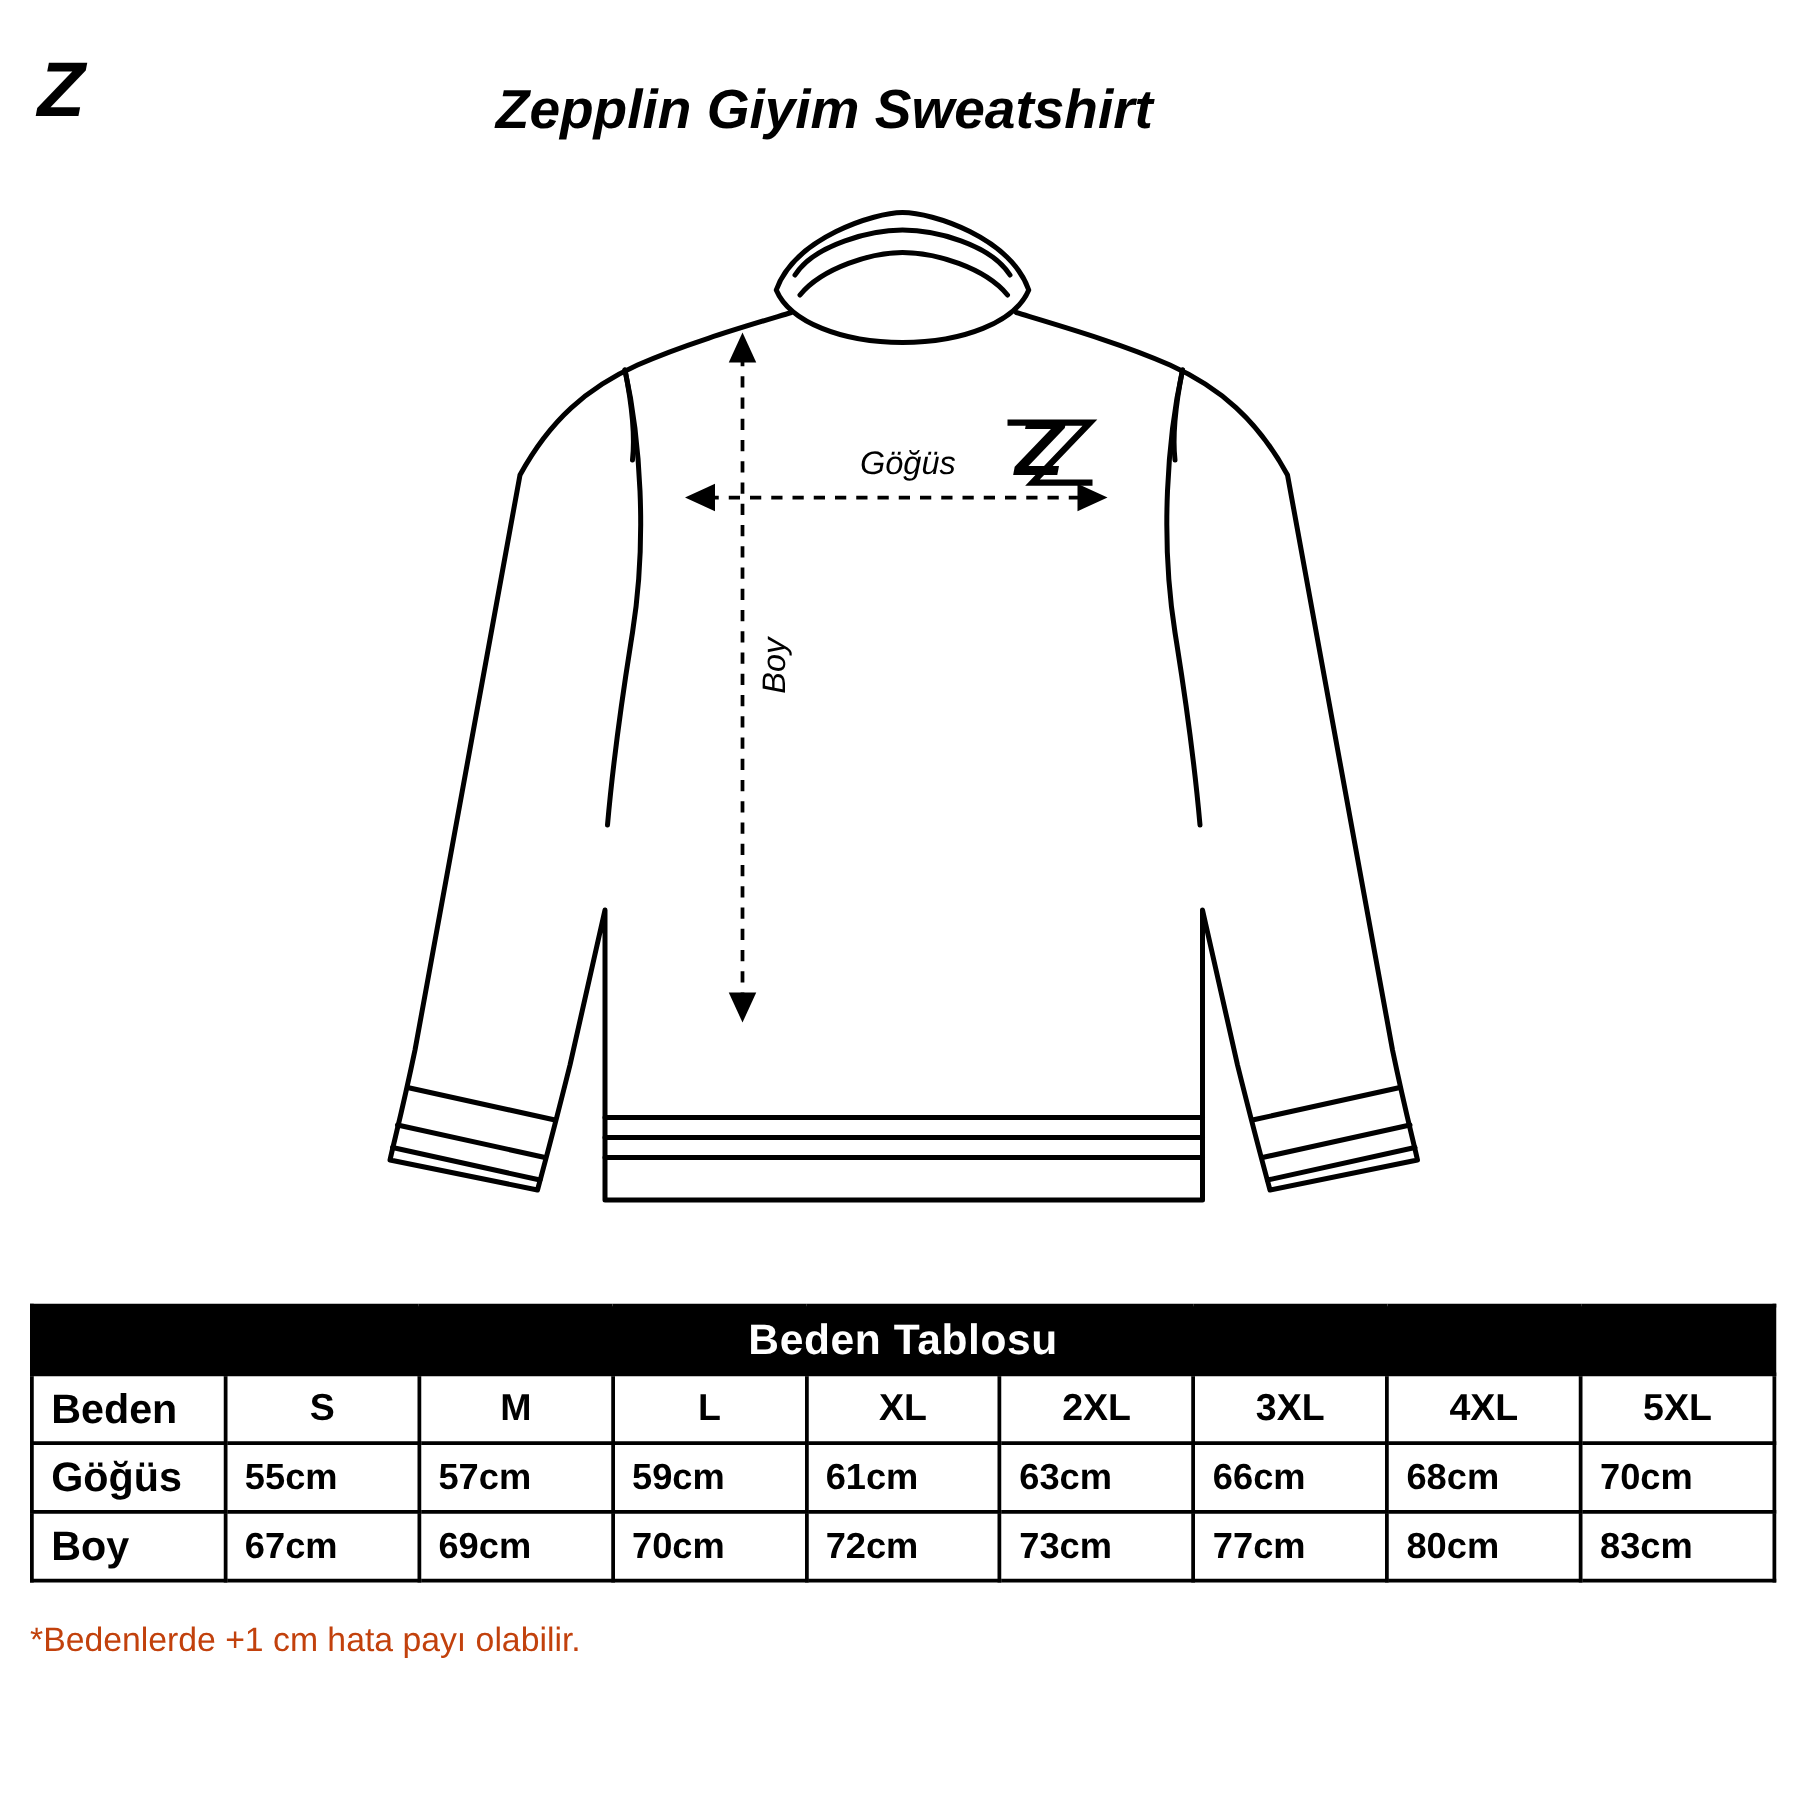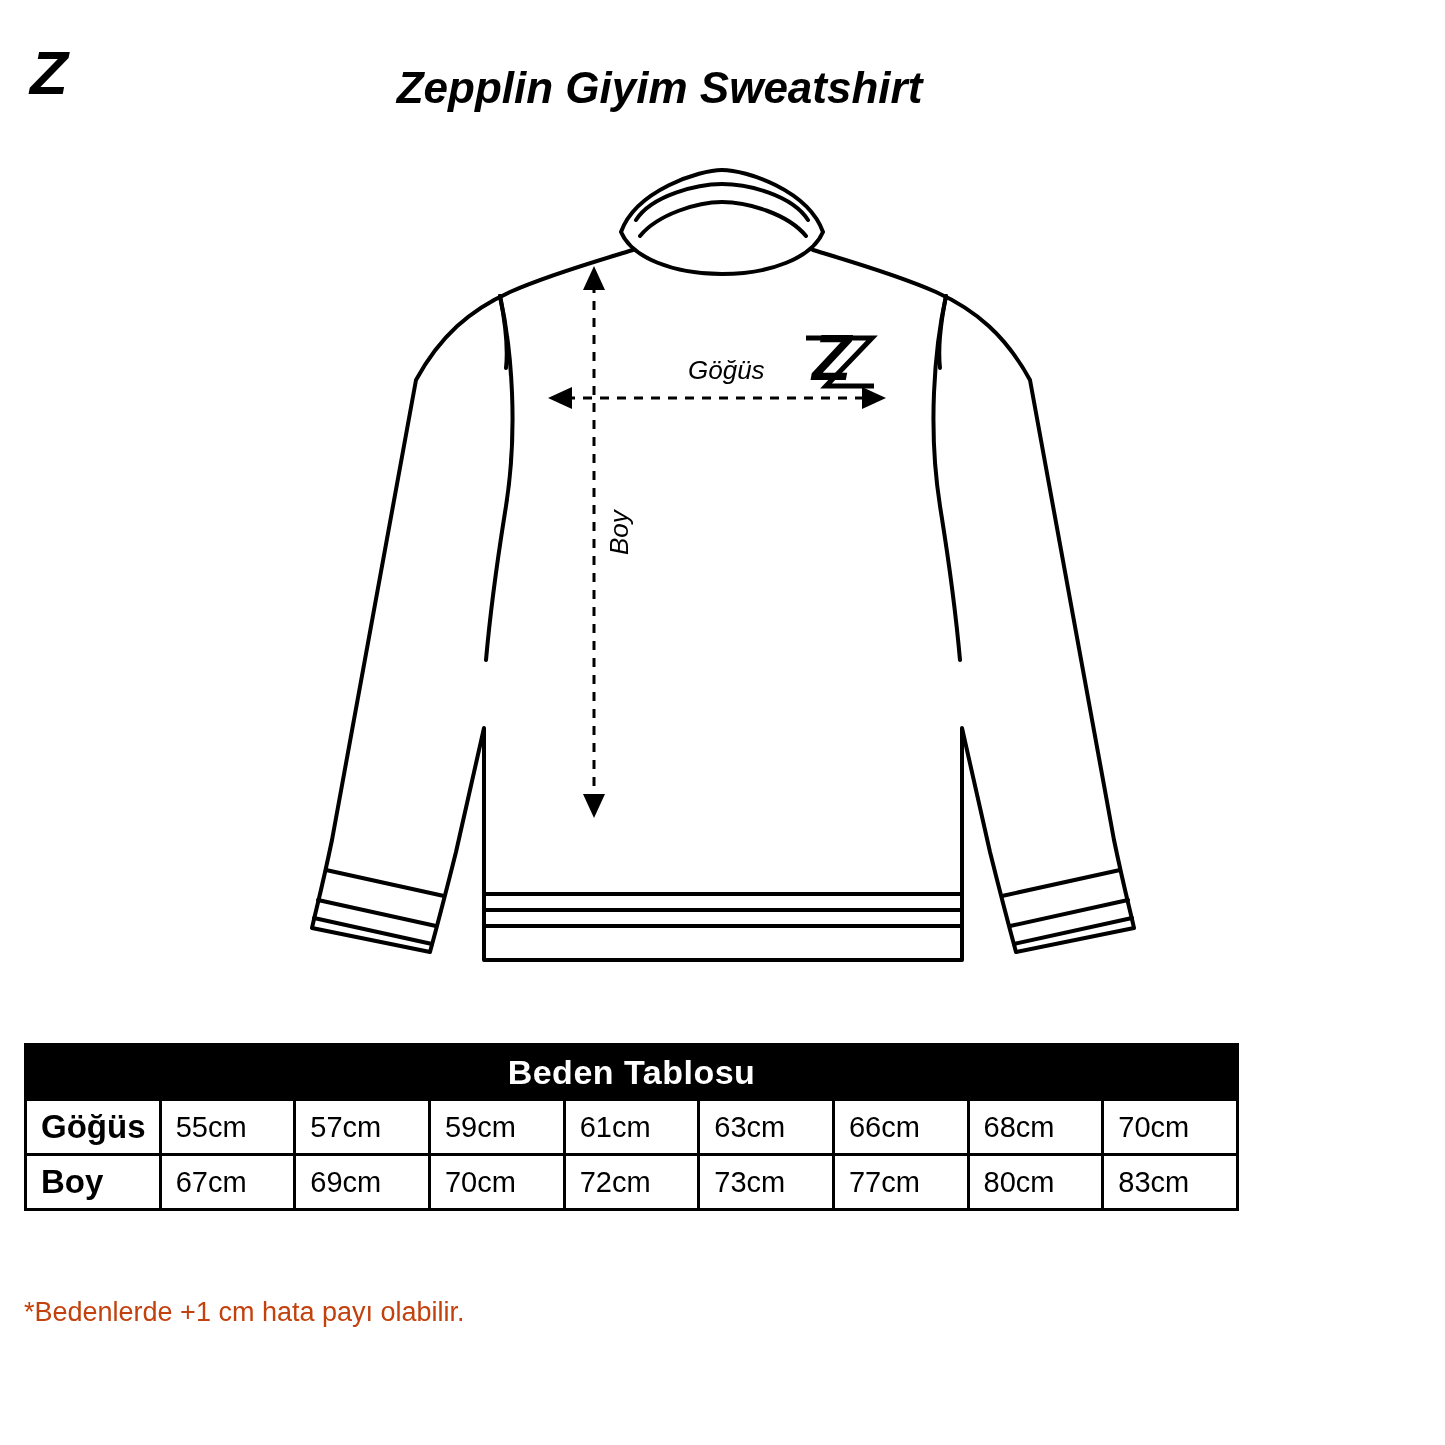--- a/index.html
+++ b/index.html
@@ -94,21 +94,21 @@
 
   
   .table-wrap {
     position: absolute;
     left: 24px;
     top: 1043px;
     width: 1397px;
   }
   table.size-table {
     border-collapse: collapse;
-    width: 1215px;
+    width: 1397px;
     table-layout: fixed;
   }
   table.size-table td, table.size-table th {
     border: 3px solid #000;
     padding: 0;
     height: 52px;
   }
   .tbl-title {
     background: #000;
     color: #fff;
@@ -132,20 +132,21 @@
   .row-label {
     font-size: 33px;
     font-weight: bold;
     padding-left: 14px !important;
     text-align: left;
   }
   .cell-val {
     font-size: 29px;
     text-align: left;
     padding-left: 14px !important;
+    font-weight: bold;
   }
   .note {
     position: absolute;
     left: 24px;
     top: 1297px;
     font-size: 27px;
     color: #c2410c;
   }
 </style>
 </head>
@@ -231,20 +232,31 @@
   <div class="dim-label length">Boy</div>
 </div>
 
 <div class="table-wrap">
   <table class="size-table">
     <tbody>
       <tr>
         <td class="tbl-title" colspan="9">Beden Tablosu</td>
       </tr>
       <tr>
+        <td class="hdr-label" style="width:250px">Beden</td>
+        <td class="hdr-size">S</td>
+        <td class="hdr-size">M</td>
+        <td class="hdr-size">L</td>
+        <td class="hdr-size">XL</td>
+        <td class="hdr-size">2XL</td>
+        <td class="hdr-size">3XL</td>
+        <td class="hdr-size">4XL</td>
+        <td class="hdr-size">5XL</td>
+      </tr>
+      <tr>
         <td class="row-label">Göğüs</td>
         <td class="cell-val">55cm</td>
         <td class="cell-val">57cm</td>
         <td class="cell-val">59cm</td>
         <td class="cell-val">61cm</td>
         <td class="cell-val">63cm</td>
         <td class="cell-val">66cm</td>
         <td class="cell-val">68cm</td>
         <td class="cell-val">70cm</td>
       </tr>

